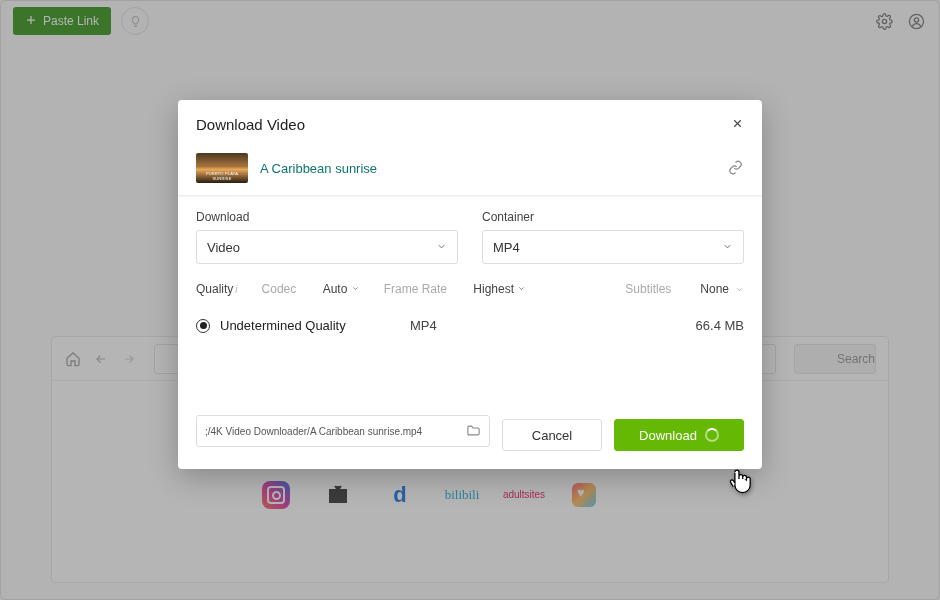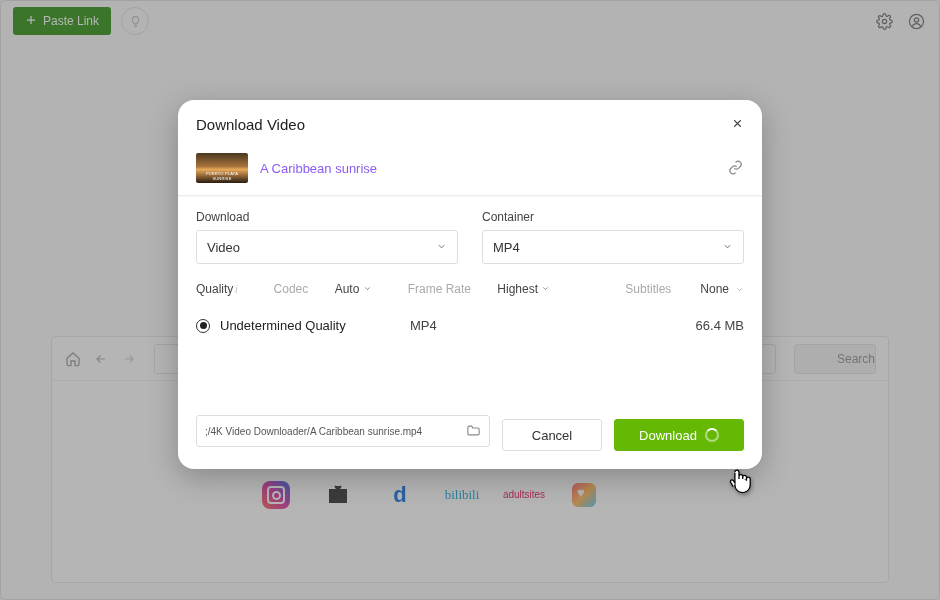--- a/index.html
+++ b/index.html
@@ -92,21 +92,21 @@
     position: absolute; inset: 0;
     background: rgba(90,90,90,0.45);
   }
 
   
   .modal {
     position: absolute;
     left: 178px; top: 100px;
     width: 584px;
     background: #fff;
-    border-radius: 16px;
+    border-radius: 4px;
     box-shadow: 0 8px 30px rgba(0,0,0,0.25);
     overflow: hidden;
   }
   .m-head {
     padding: 16px 18px 12px;
     display: flex; align-items: center; justify-content: space-between;
   }
   .m-head h2 { font-size: 15px; font-weight: 500; color: #222; }
   .close-x { color:#555; font-size:15px; cursor:pointer; }
   .m-video {
@@ -116,41 +116,41 @@
   .thumb {
     width: 52px; height: 30px; border-radius: 2px;
     background: linear-gradient(to bottom, #4a3820 0%, #a8733c 45%, #e8a85a 55%, #2a1c10 100%);
     position: relative; overflow:hidden;
   }
   .thumb::after {
     content:""; position:absolute; left:0; right:0; bottom:1px;
     font-size:4px; color:#fff; text-align:center;
   }
   .thumb-text { font-size:4px; color:#fff; position:absolute; bottom:2px; width:100%; text-align:center; letter-spacing:0.2px; line-height:1.1; }
-  .m-video .title { flex:1; font-size: 13px; color:#8b5cf6; }
+  .m-video .title { flex:1; font-size: 13px; color:#0f766e; }
   .link-ic { color:#888; width:16px; height:16px; }
   .m-sep { height:1px; background:#eee; box-shadow: 0 1px 0 #f7f7f7; }
 
   .m-body { padding: 14px 18px 6px; }
   .row2 { display:flex; gap: 24px; }
   .field { flex:1; display:flex; flex-direction:column; gap:6px; }
   .field label { font-size:12px; color:#444; }
   .select {
     height: 34px;
     border: 1px solid #ddd; border-radius:3px;
     padding: 0 10px;
     display:flex; align-items:center; justify-content:space-between;
     font-size:13px; color:#333;
     background:#fff;
   }
   .chev { color:#666; }
 
   .opts-row {
     margin-top: 18px;
-    display:flex; align-items:center; gap: 36px;
+    display:flex; align-items:center; gap: 24px;
     font-size:12px;
   }
   .opts-row .lbl { color:#444; }
   .opts-row .grey { color:#aaa; }
   .opts-row .val { color:#444;margin-left:23px; }
   .opts-row .sub { margin-left:auto; display:flex; gap:6px; align-items:center; }
   .info-i { font-style: italic; color:#bbb; font-size:10px; margin-left:2px; }
 
   .quality-row {
     margin-top: 18px;

